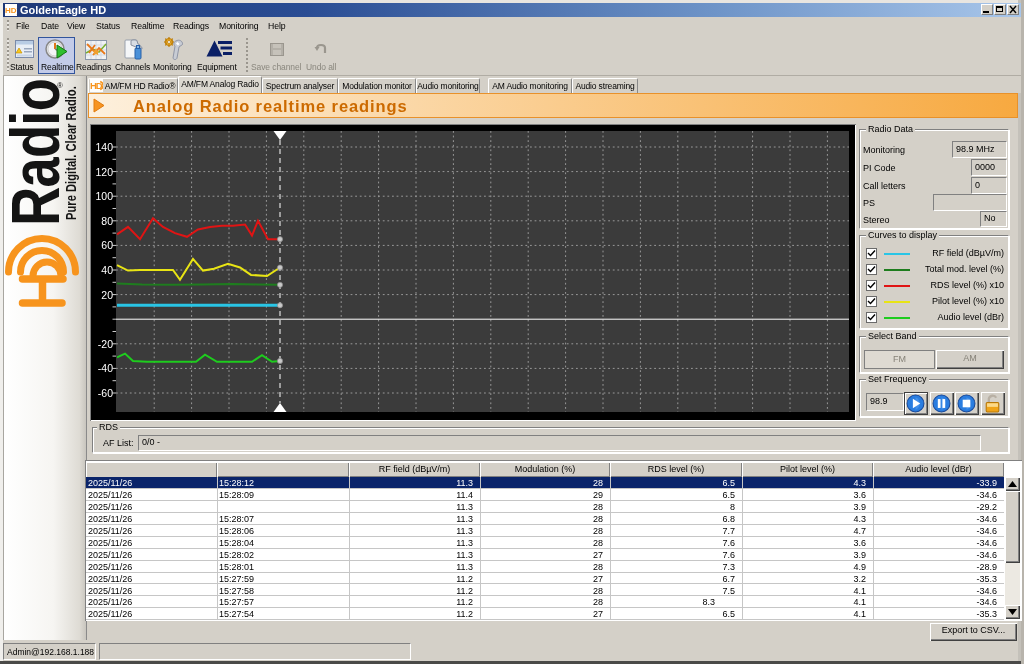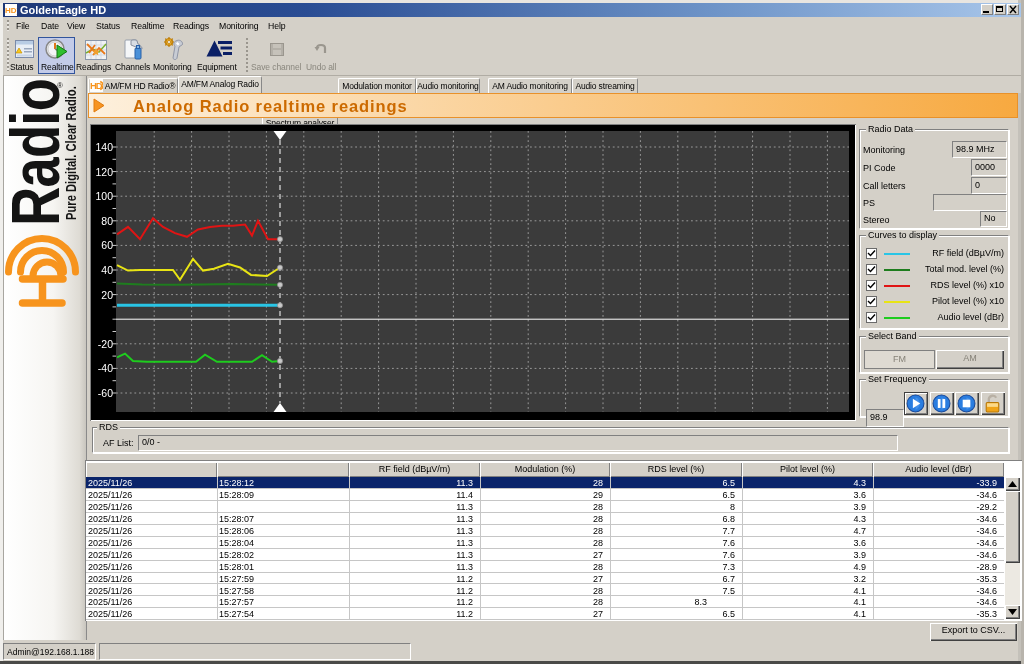--- a/index.html
+++ b/index.html
@@ -148,21 +148,21 @@
   .tab { position:absolute; top:78px; height:15px; background:#d4d0c8; border:1px solid #888; border-bottom:none; border-top-left-radius:2px; border-top-right-radius:2px; text-align:center; padding-top:2px; border-top-color:#fff; border-left-color:#fff; white-space:nowrap; overflow:hidden; font-size:8.5px; letter-spacing:-0.15px; }
   .tab-active { top:76px; height:17px; background:#dcd8d0; z-index:3; }
 </style>
 <div class="tab" style="left:88px;width:90px;"><span style="color:#000;padding-left:14px;">AM/FM HD Radio®</span></div>
 <svg class="abs" style="left:90px;top:79px;z-index:4;" width="13" height="13" viewBox="0 0 13 13">
     <rect x="0" y="0" width="13" height="13" fill="#fdfdfc"></rect>
     <text x="0" y="10" font-size="9.5" font-weight="bold" fill="#f7941d" font-family="Liberation Sans" letter-spacing="-1">HD</text>
     <path d="M10.2 2.5 A 4.2 4.2 0 0 1 10.2 10.5" fill="none" stroke="#f7941d" stroke-width="1.6"></path>
   </svg>
 <div class="tab tab-active" style="left:178px;width:84px;">AM/FM Analog Radio</div>
-<div class="tab" style="left:262px;width:76px;margin-top:37px;">Spectrum analyser</div>
+<div class="tab" style="left:262px;width:76px;">Spectrum analyser</div>
 <div class="tab" style="left:338px;width:78px;">Modulation monitor</div>
 <div class="tab" style="left:416px;width:64px;">Audio monitoring</div>
 <div class="tab" style="left:488px;width:84px;text-align:center;">AM Audio monitoring</div>
 <div class="tab" style="left:572px;width:66px;">Audio streaming</div>
 
 <div class="abs" style="left:88px;top:93px;width:930px;height:25px;background:linear-gradient(to right,#fdf0dd,#f7a940);border:1px solid #e8912a;"></div>
 <svg class="abs" style="left:93px;top:97px;" width="20" height="17" viewBox="0 0 20 17">
   <path d="M1 2 L11 8.5 L1 15 Z" fill="#f79422" stroke="#e07c10" stroke-width="1"></path>
 </svg>
 <div class="abs" style="left:133px;top:97px;font-size:16.5px;font-weight:bold;color:#cc6a00;letter-spacing:0.9px;">Analog Radio realtime readings</div>
@@ -268,21 +268,21 @@
 <div class="cline" style="left:884px;top:317px;background:#1ecc1e;"></div>
 <div class="clab" style="left:886px;top:312px;">Audio level (dBr)</div>
 
 <div class="abs gbox" style="left:859px;top:336px;width:150px;height:37px;"></div>
 <div class="abs" style="left:866px;top:331px;background:#d4d0c8;padding:0 2px;">Select Band</div>
 <div class="abs" style="left:864px;top:350px;width:71px;height:19px;background:#dedad2;border:1px solid #808080;color:#868278;text-align:center;padding-top:3px;">FM</div>
 <div class="abs raised2" style="left:936px;top:350px;width:68px;height:19px;background:#d4d0c8;color:#868278;text-align:center;padding-top:3px;">AM</div>
 
 <div class="abs gbox" style="left:859px;top:379px;width:150px;height:38px;"></div>
 <div class="abs" style="left:866px;top:374px;background:#d4d0c8;padding:0 2px;">Set Frequency</div>
-<div class="abs sunken" style="left:866px;top:393px;width:38px;height:18px;background:#d4d0c8;margin-top:16px;">
+<div class="abs sunken" style="left:866px;top:393px;width:38px;height:18px;background:#d4d0c8;">
     <span style="position:absolute;left:3px;top:2px;">98.9</span>
   </div>
 <div class="abs" style="left:904px;top:392px;width:24px;height:23px;background:#d4d0c8;border:1px solid #404040;box-shadow:inset 1px 1px 0 #fff, inset -1px -1px 0 #808080;"></div>
 <svg class="abs" style="left:906px;top:394px;" width="19" height="19" viewBox="0 0 18 18">
     <circle cx="9" cy="9" r="8" fill="#2a7de0"></circle>
     <circle cx="9" cy="9" r="8" fill="none" stroke="#1a4a9a"></circle>
     <path d="M9 3 A 6.5 6.5 0 0 1 9 15" fill="#5aa0f0" opacity="0.55"></path>
     <path d="M6.5 4.5 L13.5 9 L6.5 13.5 Z" fill="#ffffff"></path>
   </svg>
 <div class="abs raised2" style="left:930px;top:392px;width:24px;height:23px;background:#d4d0c8;"></div>
@@ -303,21 +303,21 @@
 <div class="abs raised2" style="left:981px;top:392px;width:24px;height:23px;background:#d4d0c8;"></div>
 <svg class="abs" style="left:983px;top:393px;" width="19" height="21" viewBox="0 0 18 20">
   <path d="M5.5 9 V5.5 A 3.8 3.8 0 0 1 12.5 4.5" fill="none" stroke="#b8b0a4" stroke-width="2.2"></path>
   <rect x="3" y="9" width="12" height="9" rx="1" fill="#f0a418" stroke="#b87808"></rect>
   <rect x="3.8" y="9.8" width="10.4" height="3.4" fill="#fbd98a"></rect>
 </svg>
 
 <div class="abs gbox" style="left:92px;top:427px;width:917px;height:26px;"></div>
 <div class="abs" style="left:97px;top:422px;background:#d4d0c8;padding:0 2px;">RDS</div>
 <div class="abs" style="left:103px;top:438px;">AF List:</div>
-<div class="abs sunken" style="left:138px;top:435px;width:760px;height:16px;background:#d4d0c8;">
+<div class="abs sunken" style="left:138px;top:435px;width:843px;height:16px;background:#d4d0c8;">
     <span style="position:absolute;left:3px;top:1px;">0/0 -</span>
   </div>
 
 <div class="abs" style="left:85px;top:460px;width:937px;height:161px;background:#fff;box-shadow:inset 1px 1px 0 #808080, inset -1px -1px 0 #fff;"></div>
 <div class="abs" style="left:86px;top:462px;width:131px;height:15px;background:#d4d0c8;box-shadow:inset 1px 1px 0 #fff, inset -1px -1px 0 #808080;text-align:center;padding-top:18px;overflow:hidden;white-space:nowrap;">Date</div>
 <div class="abs" style="left:217px;top:462px;width:132px;height:15px;background:#d4d0c8;box-shadow:inset 1px 1px 0 #fff, inset -1px -1px 0 #808080;text-align:center;padding-top:14px;overflow:hidden;white-space:nowrap;">Time</div>
 <div class="abs" style="left:349px;top:462px;width:131px;height:15px;background:#d4d0c8;box-shadow:inset 1px 1px 0 #fff, inset -1px -1px 0 #808080;text-align:center;padding-top:2px;overflow:hidden;white-space:nowrap;">RF field (dBµV/m)</div>
 <div class="abs" style="left:480px;top:462px;width:130px;height:15px;background:#d4d0c8;box-shadow:inset 1px 1px 0 #fff, inset -1px -1px 0 #808080;text-align:center;padding-top:2px;overflow:hidden;white-space:nowrap;">Modulation (%)</div>
 <div class="abs" style="left:610px;top:462px;width:132px;height:15px;background:#d4d0c8;box-shadow:inset 1px 1px 0 #fff, inset -1px -1px 0 #808080;text-align:center;padding-top:2px;overflow:hidden;white-space:nowrap;">RDS level (%)</div>
 <div class="abs" style="left:742px;top:462px;width:131px;height:15px;background:#d4d0c8;box-shadow:inset 1px 1px 0 #fff, inset -1px -1px 0 #808080;text-align:center;padding-top:2px;overflow:hidden;white-space:nowrap;">Pilot level (%)</div>
@@ -410,21 +410,21 @@
 <span style="position:absolute;left:394px;top:1px;width:123px;text-align:right;">28</span>
 <span style="position:absolute;left:524px;top:1px;width:125px;text-align:right;">7.5</span>
 <span style="position:absolute;left:656px;top:1px;width:124px;text-align:right;">4.1</span>
 <span style="position:absolute;left:787px;top:1px;width:124px;text-align:right;">-34.6</span>
 </div>
 <div class="abs" style="left:86px;top:596.4px;width:918px;height:11.9px;background:#ffffff;color:#000000;border-bottom:1px solid #c6c6c6;overflow:hidden;">
 <span style="position:absolute;left:2px;top:1px;">2025/11/26</span>
 <span style="position:absolute;left:133px;top:1px;">15:27:57</span>
 <span style="position:absolute;left:263px;top:1px;width:124px;text-align:right;">11.2</span>
 <span style="position:absolute;left:394px;top:1px;width:123px;text-align:right;">28</span>
-<span style="position:absolute;left:496px;top:1px;width:125px;text-align:right;">8.3</span>
+<span style="position:absolute;left:524px;top:1px;width:105px;text-align:right;">8.3</span>
 <span style="position:absolute;left:656px;top:1px;width:124px;text-align:right;">4.1</span>
 <span style="position:absolute;left:787px;top:1px;width:124px;text-align:right;">-34.6</span>
 </div>
 <div class="abs" style="left:86px;top:608.3px;width:918px;height:11.9px;background:#ffffff;color:#000000;border-bottom:1px solid #c6c6c6;overflow:hidden;">
 <span style="position:absolute;left:2px;top:1px;">2025/11/26</span>
 <span style="position:absolute;left:133px;top:1px;">15:27:54</span>
 <span style="position:absolute;left:263px;top:1px;width:124px;text-align:right;">11.2</span>
 <span style="position:absolute;left:394px;top:1px;width:123px;text-align:right;">27</span>
 <span style="position:absolute;left:524px;top:1px;width:125px;text-align:right;">6.5</span>
 <span style="position:absolute;left:656px;top:1px;width:124px;text-align:right;">4.1</span>

